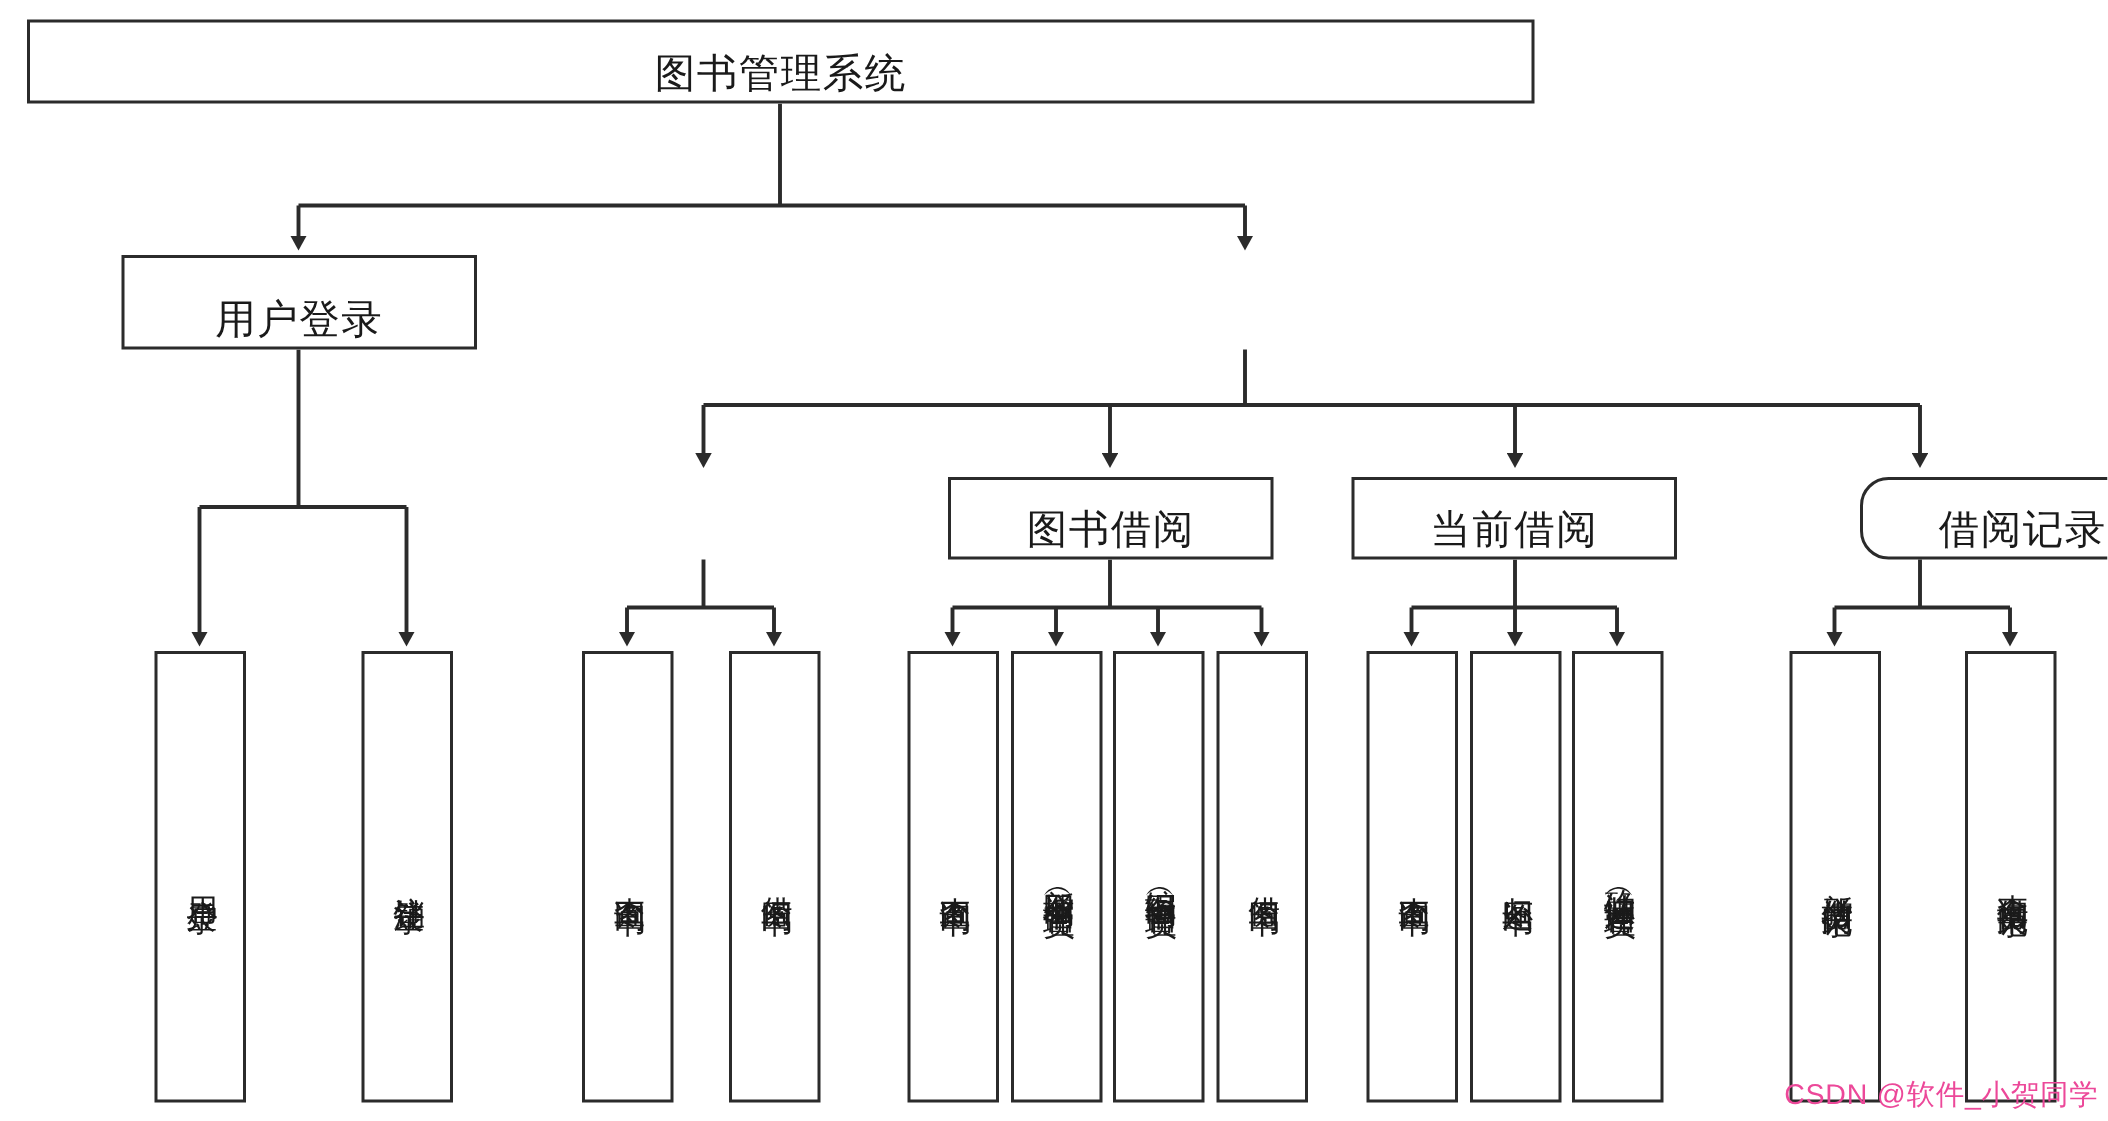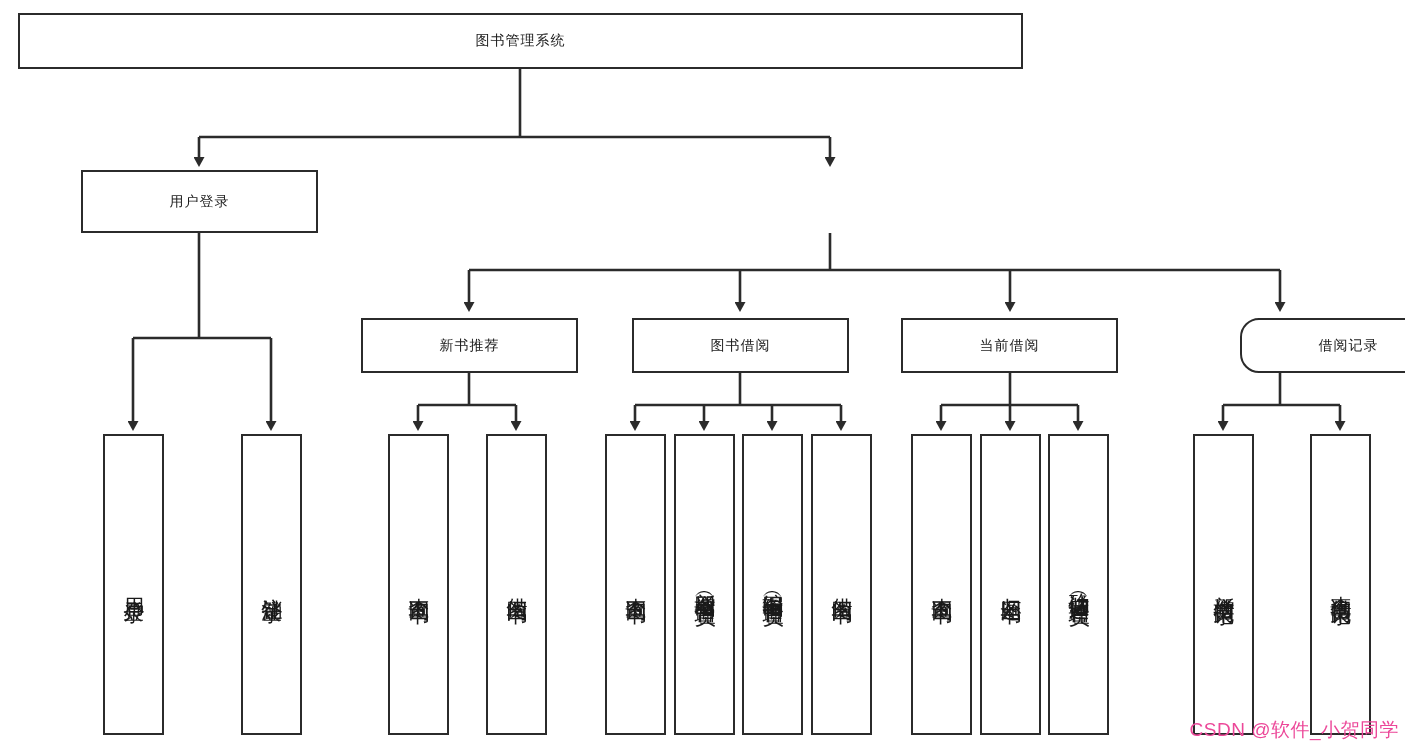--- a/index.html
+++ b/index.html
@@ -27,23 +27,24 @@
     box-sizing: border-box;
     border: 2px solid #2b2b2b;
     background: #ffffff;
     display: flex;
     align-items: center;
     justify-content: center;
     color: #1a1a1a;
     z-index: 2;
   }
   .node-h {
-    font-size: 14px;
+    font-size: 27px;
     letter-spacing: 1px;
     white-space: nowrap;
+    align-items: flex-end;
   }
   .node-v {
     writing-mode: vertical-rl;
     text-orientation: upright;
     font-size: 21px;
     line-height: 1.18;
     letter-spacing: 2px;
     padding: 6px 0;
     text-align: center;
   }
@@ -121,23 +122,20 @@
 
   <div class="node node-h" style="left:18px; top:13px; width:1005px; height:56px;">
     <span>图书管理系统</span>
   </div>
 
   <div class="node node-h" style="left:81px; top:170px; width:237px; height:63px;">
     <span>用户登录</span>
   </div>
 
 
-  <div class="node node-h" style="left:361px; top:318px; width:217px; height:55px;">
-    <span>新书推荐</span>
-  </div>
 
   <div class="node node-h" style="left:632px; top:318px; width:217px; height:55px;">
     <span>图书借阅</span>
   </div>
 
   <div class="node node-h" style="left:901px; top:318px; width:217px; height:55px;">
     <span>当前借阅</span>
   </div>
 
   <div class="node node-h" style="left:1240px; top:318px; width:217px; height:55px;border-radius:19px;">

